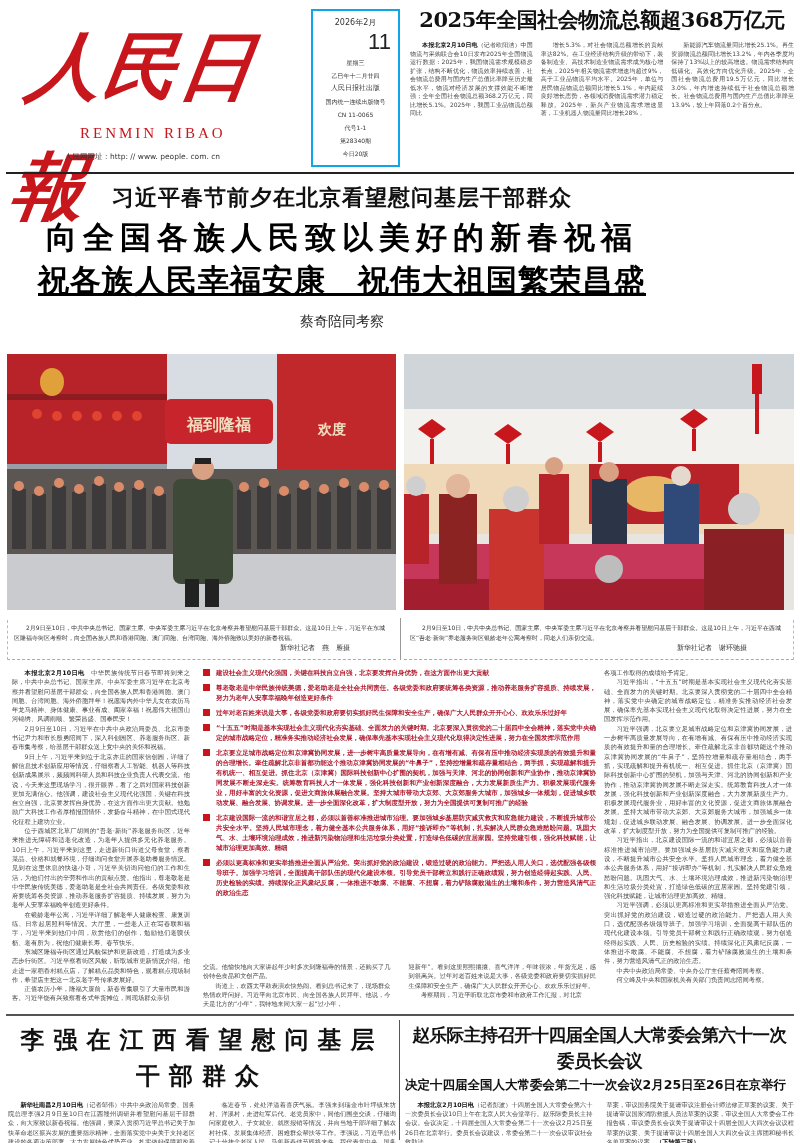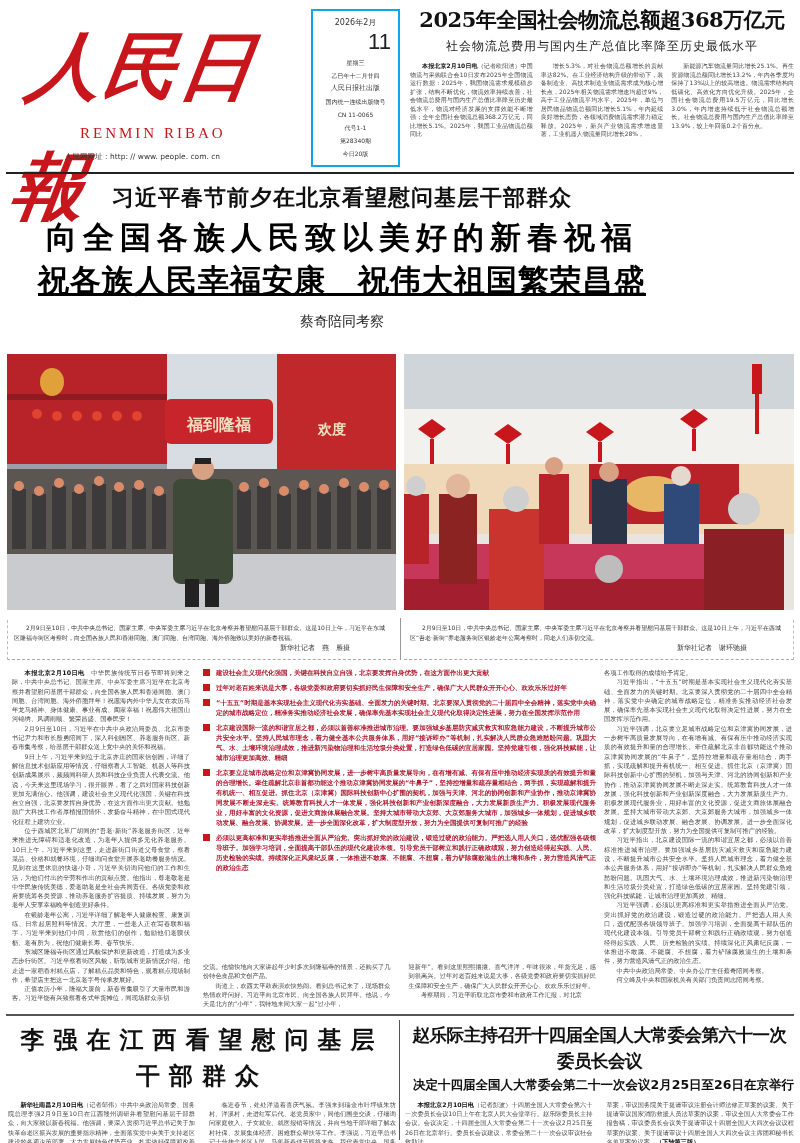--- a/index.html
+++ b/index.html
@@ -63,21 +63,21 @@
   .mid-bottom { position: absolute; left: 203px; top: 962px; width: 393px; display: flex; gap: 18px; }
   .mid-bottom .col-text { flex: 1; font-size: 6.2px; line-height: 9.3px; }
 
   .section-rule { position: absolute; left: 6px; top: 1014px; width: 788px; height: 2px; background: #555; }
 
   
   .story-left { position: absolute; left: 8px; top: 1022px; width: 388px; }
   .story-left .hd { font-family: "DejaVu Serif", serif; font-size: 24px; font-weight: bold; color: #111; letter-spacing: 9px; text-align: center; line-height: 36px; }
   .story-right { position: absolute; left: 405px; top: 1022px; width: 389px; }
   .story-right .hd { font-family: "DejaVu Serif", serif; font-size: 17.5px; font-weight: bold; color: #111; letter-spacing: -0.5px; text-align: center; line-height: 26px; }
-  .story-right .sub { font-size: 12.5px; font-weight: bold; text-align: right; color: #111; line-height: 18px; margin-top: 2px; }
+  .story-right .sub { font-size: 12.5px; font-weight: bold; text-align: left; color: #111; line-height: 18px; margin-top: 2px; }
   .story-cols { display: flex; gap: 14px; margin-top: 6px; }
   .story-cols .col-text { flex: 1; font-size: 6.2px; line-height: 9.2px; }
   .cont { font-weight: bold; color: #111; }
   .bottom-vsep { position: absolute; left: 399px; top: 1020px; width: 1px; height: 120px; background: #555; }
 </style>
 </head>
 <body>
 
 <header class="masthead">
   <div class="logo">
@@ -94,21 +94,20 @@
     <div class="line pub">人民日报社出版</div>
     <div class="line">国内统一连续出版物号</div>
     <div class="line">CN 11-0065</div>
     <div class="line">代号1-1</div>
     <div class="line">第28340期</div>
     <div class="line">今日20版</div>
   </div>
 
   <section class="top-news">
     <h2 class="hd">2025年全国社会物流总额超368万亿元</h2>
-    <div class="sub">社会物流总费用与国内生产总值比率降至历史最低水平</div>
     <div class="cols">
       <div class="col-text" style="flex:1">
         <p><span class="dateline">本报北京2月10日电</span><span>（记者欧阳洁）</span><span>中国物流与采购联合会10日发布2025年全国物流运行数据：2025年，我国物流需求规模稳步扩张，结构不断优化，物流效率持续改善，社会物流总费用与国内生产总值比率降至历史最低水平，物流对经济发展的支撑效能不断增强；全年全国社会物流总额368.2万亿元，同比增长5.1%。2025年，我国工业品物流总额同比</span></p>
       </div>
       <div class="col-text" style="flex:1">
         <p>增长5.3%，对社会物流总额增长的贡献率达82%。在工业经济结构升级的带动下，装备制造业、高技术制造业物流需求成为核心增长点，2025年相关物流需求增速均超过9%，高于工业品物流平均水平。2025年，单位与居民物品物流总额同比增长5.1%，年内延续良好增长态势，各领域消费物流需求潜力稳定释放。2025年，新兴产业物流需求增速显著，工业机器人物流量同比增长28%，</p>
       </div>
       <div class="col-text" style="flex:1">
         <p>新能源汽车物流量同比增长25.1%。再生资源物流总额同比增长13.2%，年内各季度均保持了13%以上的较高增速。物流需求结构向低碳化、高效化方向优化升级。2025年，全国社会物流总费用19.5万亿元，同比增长3.0%，年内增速持续低于社会物流总额增长。社会物流总费用与国内生产总值比率降至13.9%，较上年回落0.2个百分点。</p>
       </div>
@@ -252,33 +251,37 @@
   <p>正值农历小年，隆福大厦前，新春市集吸引了大量市民和游客。习近平饶有兴致察看各式年货摊位，同现场群众亲切</p>
 </article>
 
 <section class="highlights">
   <div class="hl">
       <span class="sq"></span>
       <span class="t">建设社会主义现代化强国，关键在科技自立自强，北京要发挥自身优势，在这方面作出更大贡献</span>
     </div>
   <div class="hl">
       <span class="sq"></span>
+      <span class="t">尊老敬老是中华民族传统美德，爱老助老是全社会共同责任。各级党委和政府要统筹各类资源，推动养老服务扩容提质、持续发展，努力为老年人安享幸福晚年创造更好条件</span>
+    </div>
+  <div class="hl">
+      <span class="sq"></span>
       <span class="t">过年对老百姓来说是大事，各级党委和政府要切实抓好民生保障和安全生产，确保广大人民群众开开心心、欢欢乐乐过好年</span>
     </div>
   <div class="hl">
       <span class="sq"></span>
       <span class="t">“十五五”时期是基本实现社会主义现代化夯实基础、全面发力的关键时期。北京要深入贯彻党的二十届四中全会精神，落实党中央确定的城市战略定位，精准务实推动经济社会发展，确保率先基本实现社会主义现代化取得决定性进展，努力在全国发挥示范作用</span>
     </div>
   <div class="hl">
       <span class="sq"></span>
+      <span class="t">北京要立足城市战略定位和京津冀协同发展，进一步树牢高质量发展导向，在有增有减、有保有压中推动经济实现质的有效提升和量的合理增长。牵住疏解北京非首都功能这个推动京津冀协同发展的“牛鼻子”，坚持控增量和疏存量相结合，两手抓，实现疏解和提升有机统一、相互促进。抓住北京（京津冀）国际科技创新中心扩围的契机，加强与天津、河北的协同创新和产业协作，推动京津冀协同发展不断走深走实。统筹教育科技人才一体发展，强化科技创新和产业创新深度融合，大力发展新质生产力。积极发展现代服务业，用好丰富的文化资源，促进文商旅体展融合发展。坚持大城市带动大京郊、大京郊服务大城市，加强城乡一体规划，促进城乡联动发展、融合发展、协调发展。进一步全面深化改革，扩大制度型开放，努力为全国提供可复制可推广的经验</span>
+    </div>
+  <div class="hl">
+      <span class="sq"></span>
       <span class="t">北京建设国际一流的和谐宜居之都，必须以首善标准推进城市治理。要加强城乡基层防灾减灾救灾和应急能力建设，不断提升城市公共安全水平。坚持人民城市理念，着力健全基本公共服务体系，用好“接诉即办”等机制，扎实解决人民群众急难愁盼问题。巩固大气、水、土壤环境治理成效，推进新污染物治理和生活垃圾分类处置，打造绿色低碳的宜居家园。坚持党建引领，强化科技赋能，让城市治理更加高效、精细</span>
-    </div>
-  <div class="hl">
-      <span class="sq"></span>
-      <span class="t">北京要立足城市战略定位和京津冀协同发展，进一步树牢高质量发展导向，在有增有减、有保有压中推动经济实现质的有效提升和量的合理增长。牵住疏解北京非首都功能这个推动京津冀协同发展的“牛鼻子”，坚持控增量和疏存量相结合，两手抓，实现疏解和提升有机统一、相互促进。抓住北京（京津冀）国际科技创新中心扩围的契机，加强与天津、河北的协同创新和产业协作，推动京津冀协同发展不断走深走实。统筹教育科技人才一体发展，强化科技创新和产业创新深度融合，大力发展新质生产力。积极发展现代服务业，用好丰富的文化资源，促进文商旅体展融合发展。坚持大城市带动大京郊、大京郊服务大城市，加强城乡一体规划，促进城乡联动发展、融合发展、协调发展。进一步全面深化改革，扩大制度型开放，努力为全国提供可复制可推广的经验</span>
     </div>
   <div class="hl">
       <span class="sq"></span>
       <span class="t">必须以更高标准和更实举措推进全面从严治党。突出抓好党的政治建设，锻造过硬的政治能力。严把选人用人关口，选优配强各级领导班子。加强学习培训，全面提高干部队伍的现代化建设本领。引导党员干部树立和践行正确政绩观，努力创造经得起实践、人民、历史检验的实绩。持续深化正风肃纪反腐，一体推进不敢腐、不能腐、不想腐，着力铲除腐败滋生的土壤和条件，努力营造风清气正的政治生态</span>
     </div>
 </section>
 
 <section class="mid-bottom">
   <div class="col-text">
     <p style="text-indent:0">交流。他愉快地向大家讲起年少时多次到隆福寺的情景，还购买了几份特色食品和文创产品。</p>

